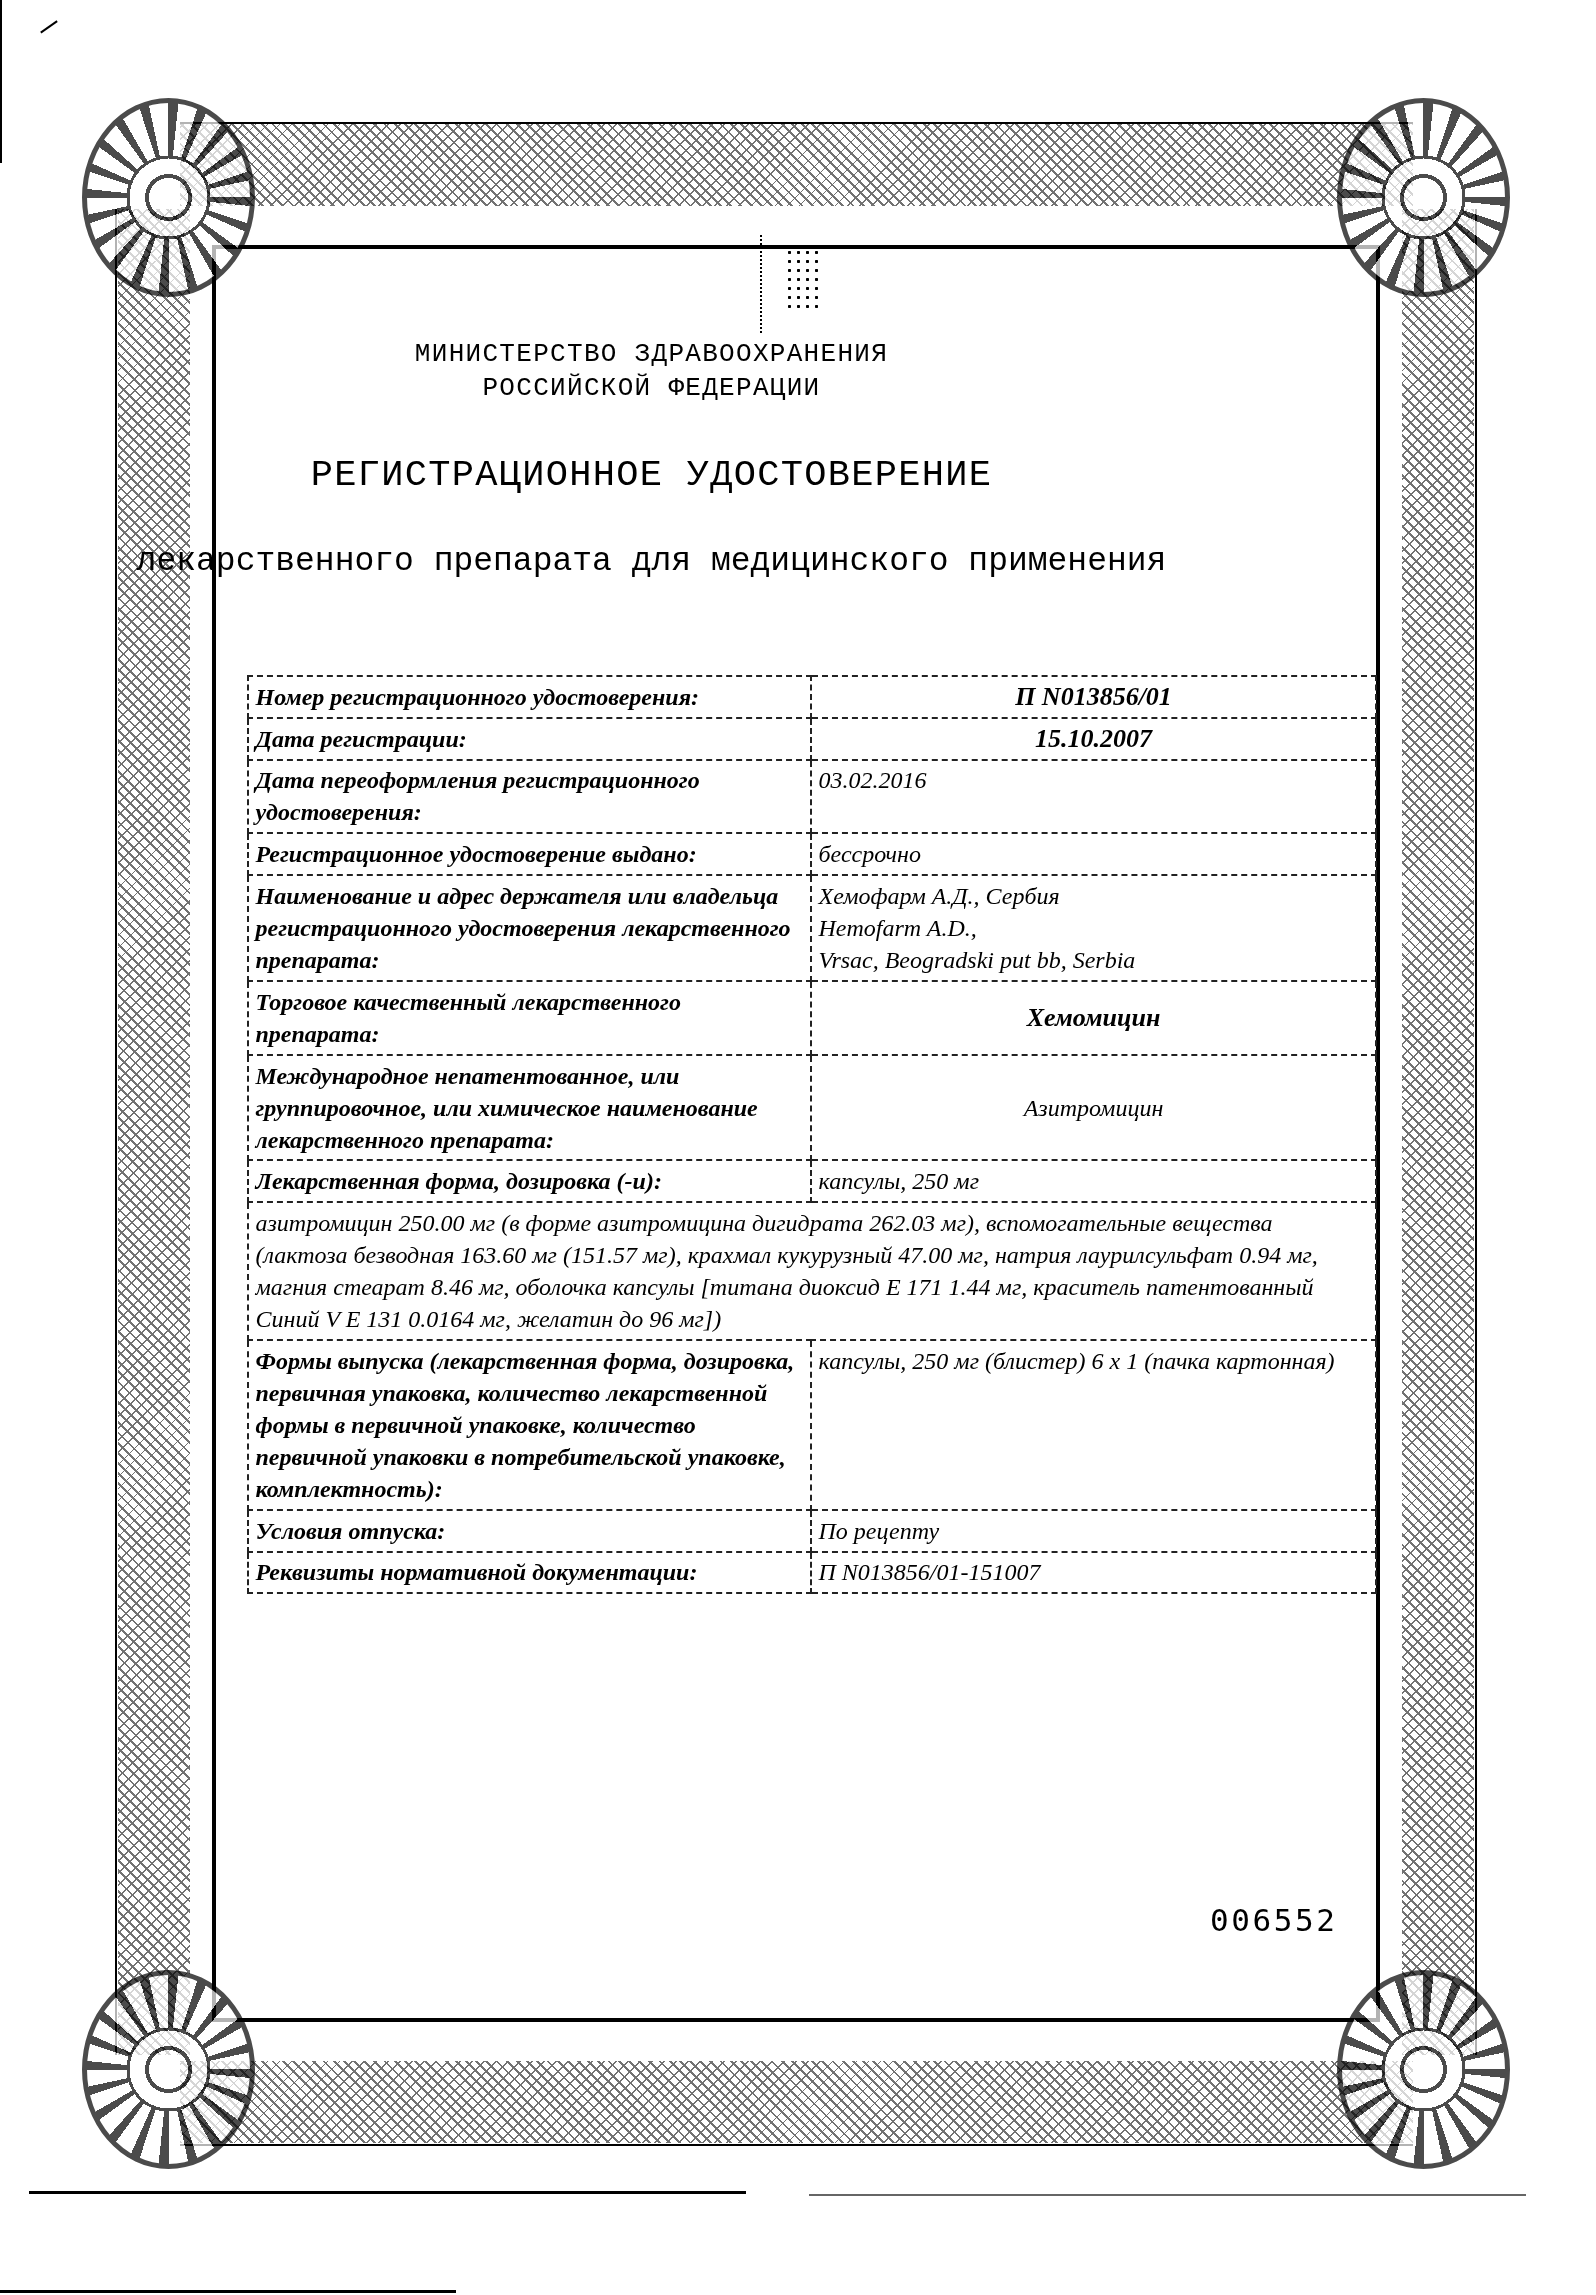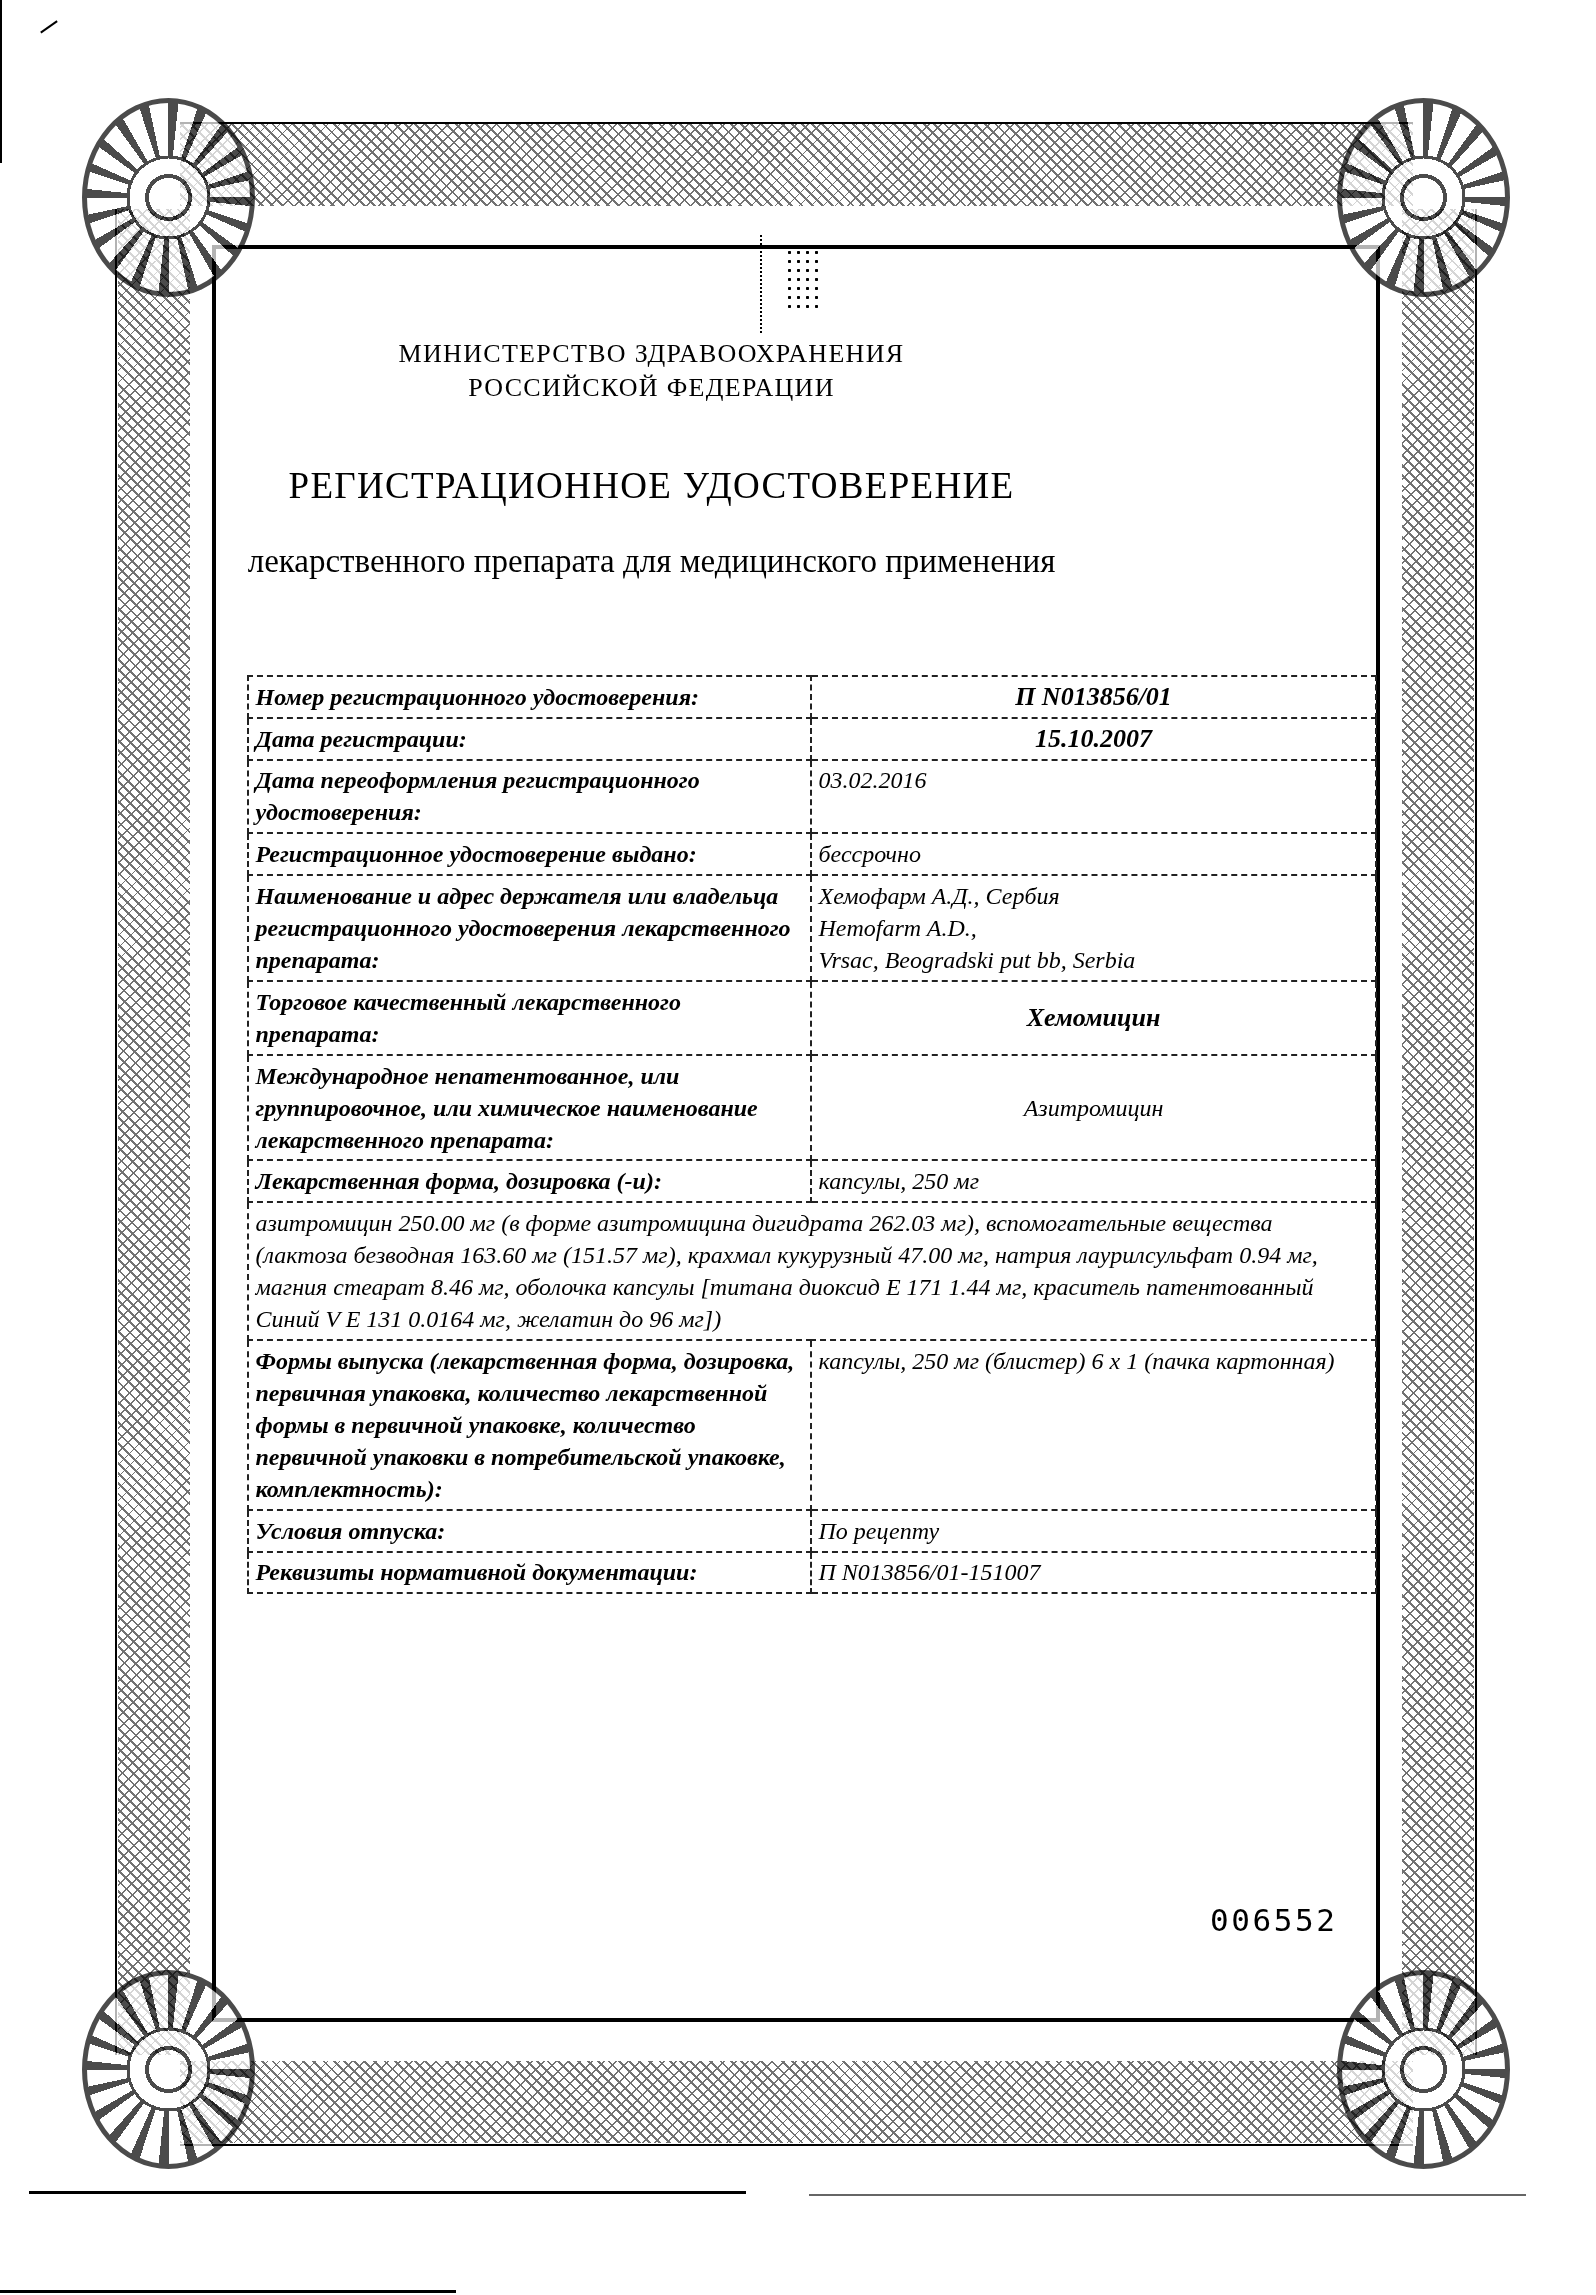--- a/index.html
+++ b/index.html
@@ -39,24 +39,24 @@
   .ros-tl { left: 0; top: 0; }
   .ros-tr { right: 0; top: 0; }
   .ros-bl { left: 0; bottom: 0; }
   .ros-br { right: 0; bottom: 0; }
 
   
   .emblem { position: absolute; left: 760px; top: 235px; width: 78px; height: 98px;
             border-left: 2px dotted #000; }
   .emblem::before { content: ""; position: absolute; left: 23px; top: 13px; width: 33px; height: 62px;
             background: radial-gradient(circle, #000 0 1.3px, transparent 2px) 0 0 / 9px 9px; }
-  .hdr { position: absolute; left: 0; width: 1303px; text-align: center; white-space: nowrap; }
+  .hdr { position: absolute; left: 0; width: 1303px; text-align: center; white-space: nowrap; font-family: Liberation Mono, monospace; }
   .ministry-1 { top: 339px; font-size: 26px; letter-spacing: 1.3px; }
   .ministry-2 { top: 373px; font-size: 26px; letter-spacing: 1.3px; }
-  .doc-title  { top: 464px; font-size: 37px; letter-spacing: 1.3px; }
+  .doc-title  { top: 454px; font-size: 37px; letter-spacing: 1.3px; }
   .doc-subtitle { top: 543px; font-size: 33px; }
 
   
   .cert-table { position: absolute; left: 247px; top: 675px; width: 1128px;
                 border-collapse: collapse; table-layout: fixed; font-size: 24px; line-height: 32px; font-style: italic; }
   .cert-table td { border: 2px dashed #222; padding: 3.9px 6.5px; vertical-align: top; }
   .cert-table col.c1 { width: 563px; }
   .cert-table col.c2 { width: 565px; }
   .lbl { font-weight: bold; }
   .val-center { text-align: center; vertical-align: middle !important; }

